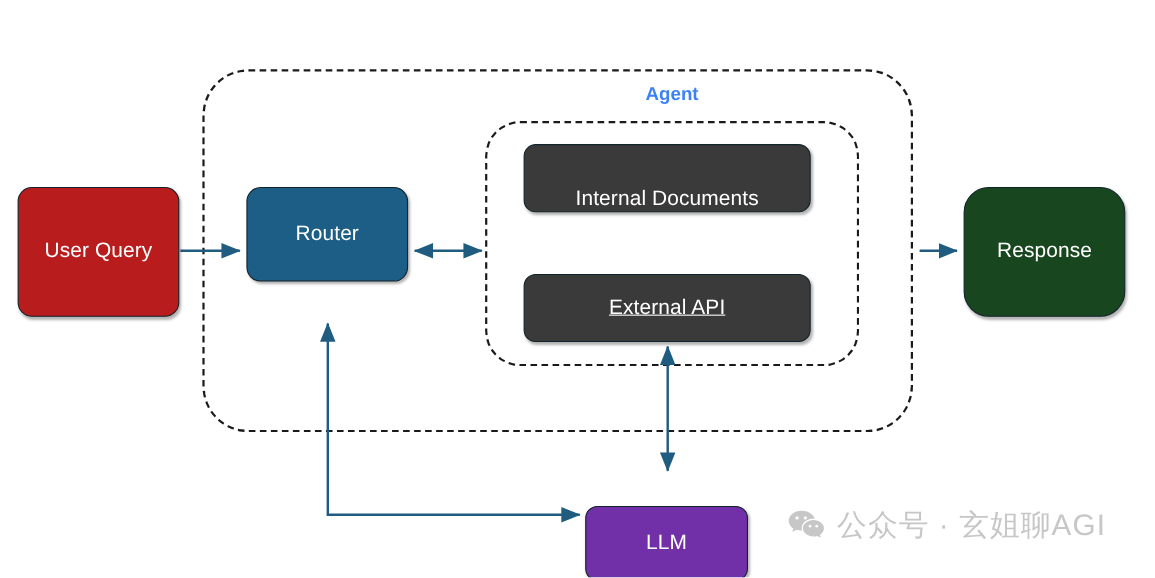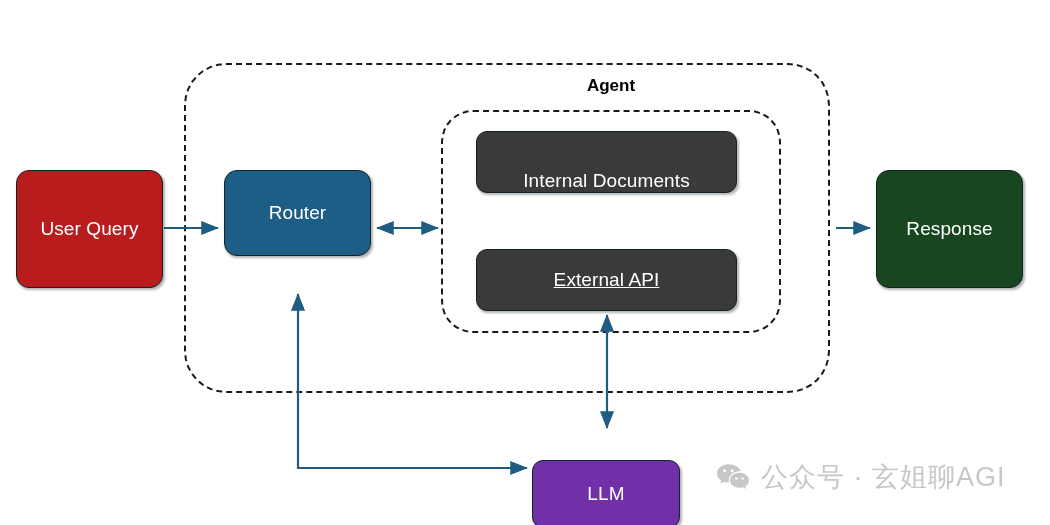--- a/index.html
+++ b/index.html
@@ -40,21 +40,21 @@
     font-size: 19px;
   }
   .node-router {
     left: 224px; top: 170px;  width: 147px; height: 86px;
     border-radius: 13px;
     background: #1c5e85;
     font-size: 19px;
   }
   .node-response {
     left: 876px; top: 170px;  width: 147px; height: 118px;
-    border-radius: 13px;
+    border-radius: 23px;
     background: #18471f;
     font-size: 19px;
   }
   .node-internal-docs {
     left: 476px; top: 131px;  width: 261px; height: 62px;
     border-radius: 11px;
     background: #3a3a3a;
     font-size: 19px;
     align-items: flex-end;
   }
@@ -91,21 +91,21 @@
 
   
   .agent-label {
     position: absolute;
     left: 441px;
     top: 76px;
     width: 340px;
     text-align: center;
     font-size: 17px;
     font-weight: bold;
-    color: #000000;
+    color: #3b82f6;
     user-select: none;
   }
 
   
   #connectors {
     position: absolute;
     left: 0; top: 0;
     width: 1050px; height: 525px;
     pointer-events: none;
   }

